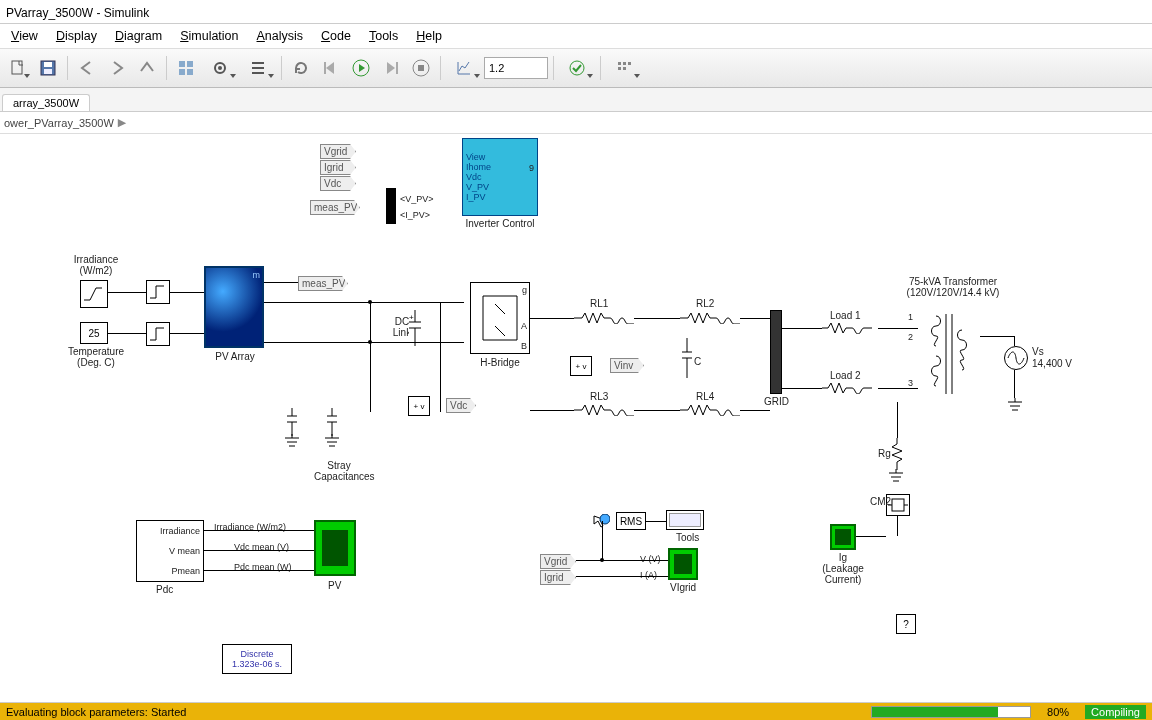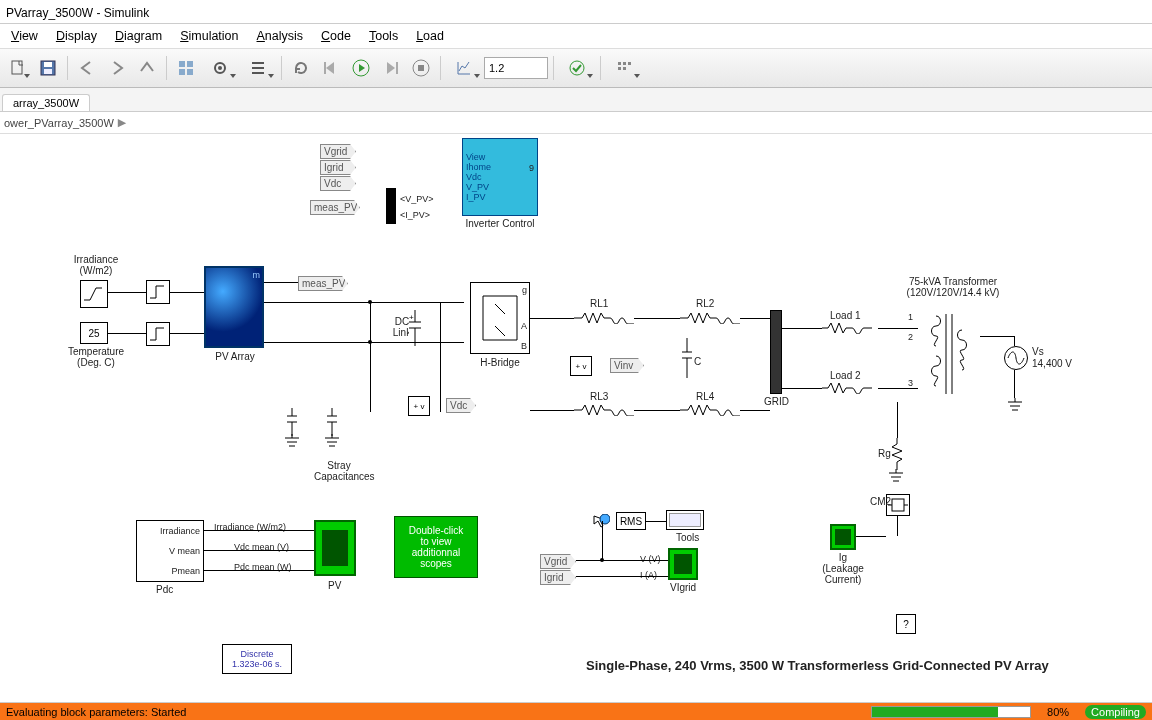--- a/index.html
+++ b/index.html
@@ -12,23 +12,23 @@
 .tb-btn{width:28px;height:28px;border:none;background:transparent;border-radius:3px;display:flex;align-items:center;justify-content:center;position:relative;}
 .tb-sep{width:1px;height:24px;background:#ccc;margin:0 3px;}
 .dropdown-arrow{position:absolute;right:2px;bottom:4px;width:0;height:0;border-left:3px solid transparent;border-right:3px solid transparent;border-top:4px solid #555;}
 .tb-input{width:64px;height:22px;border:1px solid #aaa;background:#fff;font-size:11px;padding:0 4px;}
 .tb-select{width:160px;height:22px;border:1px solid #aaa;background:linear-gradient(#fff,#eee);font-size:11px;padding:0 4px;}
 .tab-bar{height:24px;background:#f4f4f4;border-bottom:1px solid #ccc;display:flex;align-items:flex-end;}
 .tab{background:#fff;border:1px solid #ccc;border-bottom:none;padding:2px 10px;font-size:11px;margin-left:2px;border-radius:3px 3px 0 0;}
 .breadcrumb{height:22px;background:#fff;border-bottom:1px solid #ddd;display:flex;align-items:center;padding:0 4px;font-size:11px;color:#444;}
 .crumb-arrow{margin:0 4px;color:#888;}
 .canvas{position:relative;background:#fff;height:568px;overflow:hidden;}
-.status-bar{height:18px;background:#f97316;border-top:1px solid #ccc;display:flex;align-items:center;font-size:11px;padding:0 6px;justify-content:space-between;gap:16px;}
+.status-bar{height:18px;background:#eab308;border-top:1px solid #ccc;display:flex;align-items:center;font-size:11px;padding:0 6px;justify-content:space-between;gap:16px;}
 .status-right{display:flex;align-items:center;gap:16px;}
-.compiling-box{background:#2a2;color:#fff;padding:1px 6px;font-size:11px;border-radius:7px;}
+.compiling-box{background:#2a2;color:#fff;padding:1px 6px;font-size:11px;}
 
 
 .block{position:absolute;background:#fff;border:1px solid #000;font-size:10px;text-align:center;display:flex;align-items:center;justify-content:center;flex-direction:column;}
 .block-cyan{background:#3bd;border:1px solid #048;}
 .block-green{background:#0b0;border:1px solid #050;}
 .block-scope{background:#0c0;border:2px solid #060;}
 .inner-dark{background:#050;width:70%;height:70%;}
 .lbl{position:absolute;font-size:10px;color:#222;text-align:center;white-space:nowrap;}
 .tag{position:absolute;border:1px solid #888;background:#eee;font-size:10px;padding:1px 3px 1px 6px;color:#555;clip-path:polygon(0 0,100% 0,100% 100%,0 100%,6px 50%);}
 .tag-r{clip-path:polygon(0 0,calc(100% - 6px) 0,100% 50%,calc(100% - 6px) 100%,0 100%);padding:1px 6px 1px 3px;}
@@ -53,21 +53,21 @@
 </div>
 
 <div class="menu-bar">
   <span class="menu-item">View</span>
   <span class="menu-item">Display</span>
   <span class="menu-item">Diagram</span>
   <span class="menu-item">Simulation</span>
   <span class="menu-item">Analysis</span>
   <span class="menu-item">Code</span>
   <span class="menu-item">Tools</span>
-  <span class="menu-item">Load</span>
+  <span class="menu-item">Help</span>
 </div>
 
 <div class="toolbar">
   <button class="tb-btn">
       <svg class="icon">
         <rect x="3" y="2" width="10" height="13" fill="none" stroke="#555"></rect>
         <path d="M10 2v4h4" fill="none" stroke="#555"></path>
       </svg>
       <span class="dropdown-arrow"></span>
     </button>
@@ -377,24 +377,20 @@
   <div class="lbl" style="left:156px;top:450px">Pdc</div>
   <span class="port-lbl" style="left:214px;top:388px">Irradiance (W/m2)</span>
   <span class="port-lbl" style="left:234px;top:408px">Vdc mean (V)</span>
   <span class="port-lbl" style="left:234px;top:428px">Pdc mean (W)</span>
 
   <div class="block block-scope" style="left:314px;top:386px;width:42px;height:56px">
       <div class="inner-dark"></div>
     </div>
   <div class="lbl" style="left:328px;top:446px">PV</div>
 
-  <div class="block block-green" style="left:394px;top:382px;width:84px;height:62px;white-space:pre-line;color:#fff;font-size:10px;padding:4px">Double-click
-to view
-additionnal
-scopes</div>
 
   <div class="block" style="left:616px;top:378px;width:30px;height:18px">RMS</div>
   <div class="block" style="left:666px;top:376px;width:38px;height:20px">
       <div style="background:#eef;width:90%;height:80%;border:1px solid #999"></div>
     </div>
   <div class="lbl" style="left:676px;top:398px">Tools</div>
 
   <svg style="position:absolute;left:592px;top:380px" width="18" height="18">
       <path d="M2 2l0 8 4-3 3 6 2-1-3-6 5 0z" fill="#fff" stroke="#000"></path>
       <circle cx="13" cy="5" r="5" fill="#4af" stroke="#036"></circle>
@@ -414,21 +410,20 @@
     </div>
   <div class="lbl" style="left:814px;top:418px;width:58px;white-space:pre-line">Ig
 (Leakage
 Current)</div>
 
   <div class="block" style="left:896px;top:480px;width:20px;height:20px">?</div>
 
   <div class="block" style="left:222px;top:510px;width:70px;height:30px;white-space:pre-line;color:#33a;font-size:9px">Discrete
 1.323e-06 s.</div>
 
-  <div class="lbl" style="left:586px;top:524px;font-size:13px;font-weight:bold">Single-Phase, 240 Vrms, 3500 W Transformerless Grid-Connected PV Array</div>
 
   <div class="wire wire-h" style="left:108px;top:158px;width:38px"></div>
   <div class="wire wire-h" style="left:170px;top:158px;width:34px"></div>
   <div class="wire wire-h" style="left:108px;top:199px;width:38px"></div>
   <div class="wire wire-h" style="left:170px;top:199px;width:34px"></div>
   <div class="wire wire-h" style="left:264px;top:148px;width:34px"></div>
   <div class="wire wire-h" style="left:264px;top:168px;width:200px"></div>
   <div class="wire wire-h" style="left:264px;top:208px;width:200px"></div>
   <div class="wire wire-v" style="left:370px;top:168px;height:110px"></div>
   <div class="wire wire-v" style="left:440px;top:168px;height:110px"></div>

